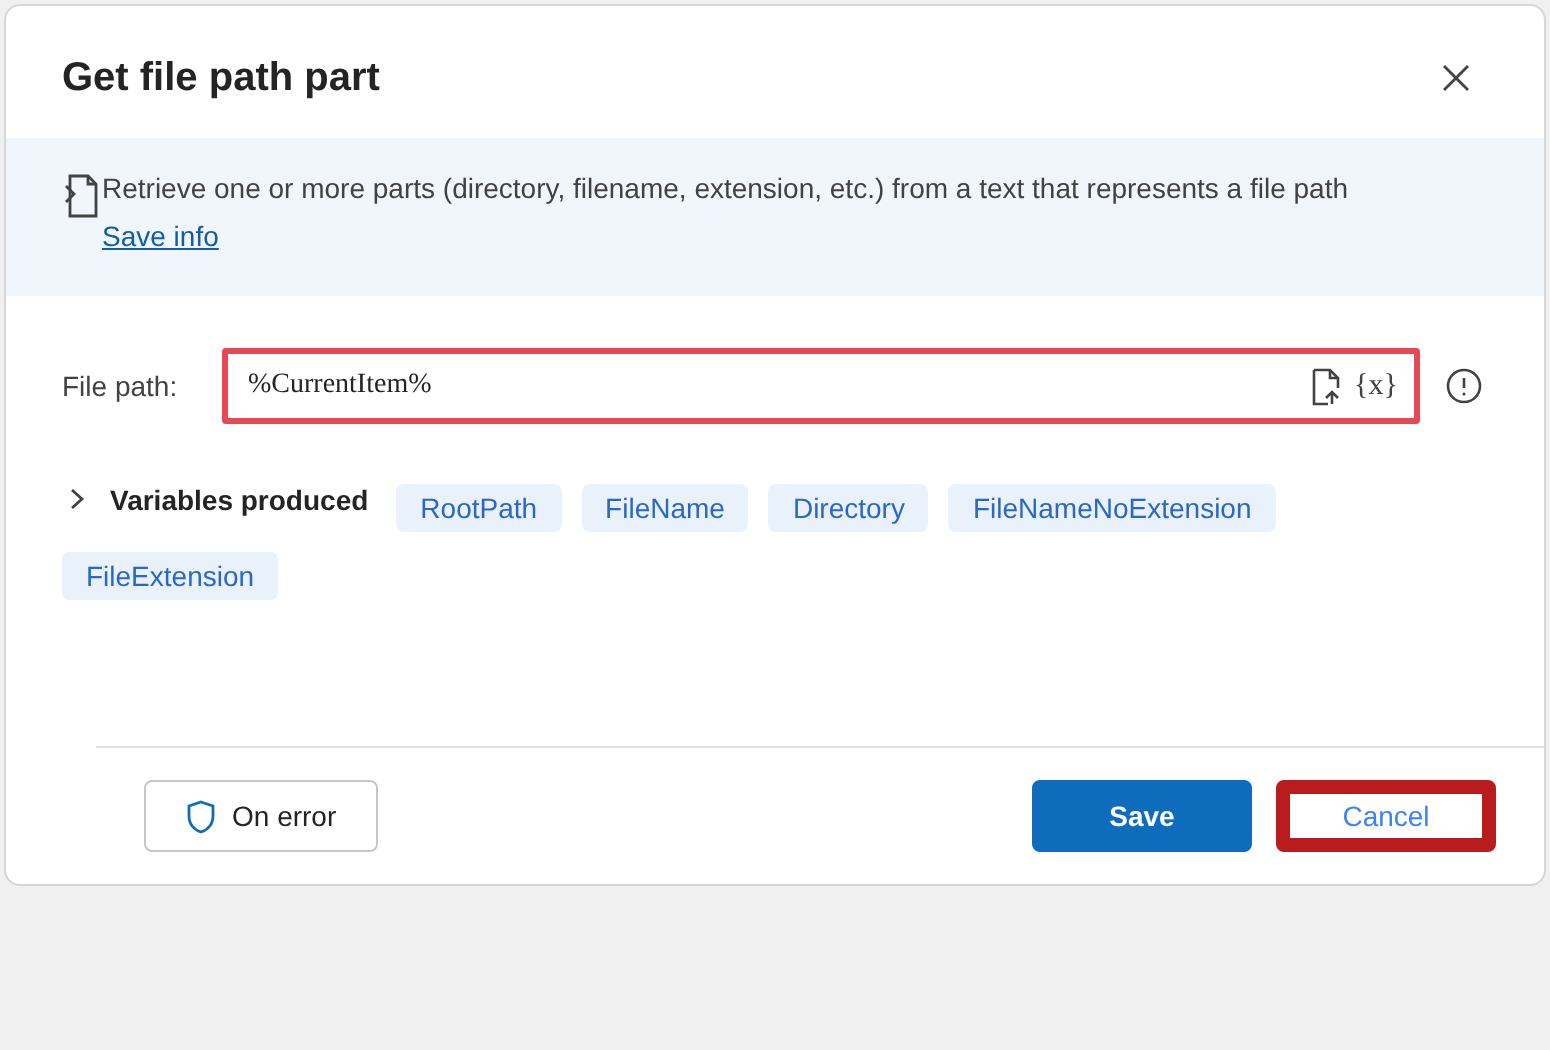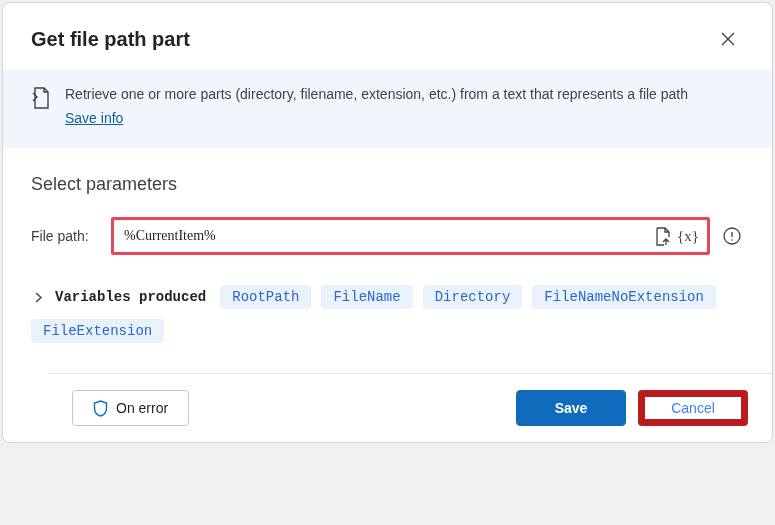--- a/index.html
+++ b/index.html
@@ -34,21 +34,20 @@
   }
   .close-btn {
     width: 32px; height: 32px;
     display:flex; align-items:center; justify-content:center;
     cursor:pointer;
     color:#424242;
   }
   .info-banner {
     background: #f1f6fd;
     display: flex;
-    gap: 14px;
     padding: 16px 28px 20px 28px;
     align-items:flex-start;
   }
   .info-banner .icon {
     flex:none;
     color:#424242;
     margin-top:2px;
   }
   .info-text {
     font-size: 14px;
@@ -113,24 +112,22 @@
   }
   .help-icon {
     width:24px; height:24px;
     display:flex; align-items:center; justify-content:center;
     cursor:pointer;
     color:#424242;
     flex:none;
   }
   .vars-row {
     display:flex;
-    align-items:center;
     gap: 10px;
     flex-wrap:wrap;
-    font-family:Liberation Mono, monospace;
   }
   .chevron {
     width:14px;height:14px;
     display:flex;align-items:center;justify-content:center;
     cursor:pointer;
     color:#424242;
   }
   .vars-label {
     font-size:14px;
     font-weight:600;
@@ -208,21 +205,20 @@
         <path d="M2 6 L6 10 L2 14"></path>
       </svg>
     </span>
     <div class="info-text">
       <span>Retrieve one or more parts (directory, filename, extension, etc.) from a text that represents a file path</span><br>
       <a class="more-info">Save info</a>
     </div>
   </div>
 
   <div class="body">
-    <div class="section-title">Select parameters</div>
 
     <div class="param-row">
       <div class="param-label">File path:</div>
       <div class="input-wrap">
         <input type="text" value="%CurrentItem%" style="">
         <span class="inline-icon">
           <svg width="17" height="19" viewBox="0 0 17 19" fill="none" stroke="currentColor" stroke-width="1.3">
             <path d="M3 1 H11 L15 5 V10"></path>
             <path d="M11 1 V5 H15"></path>
             <path d="M3 1 V18 H10"></path>

